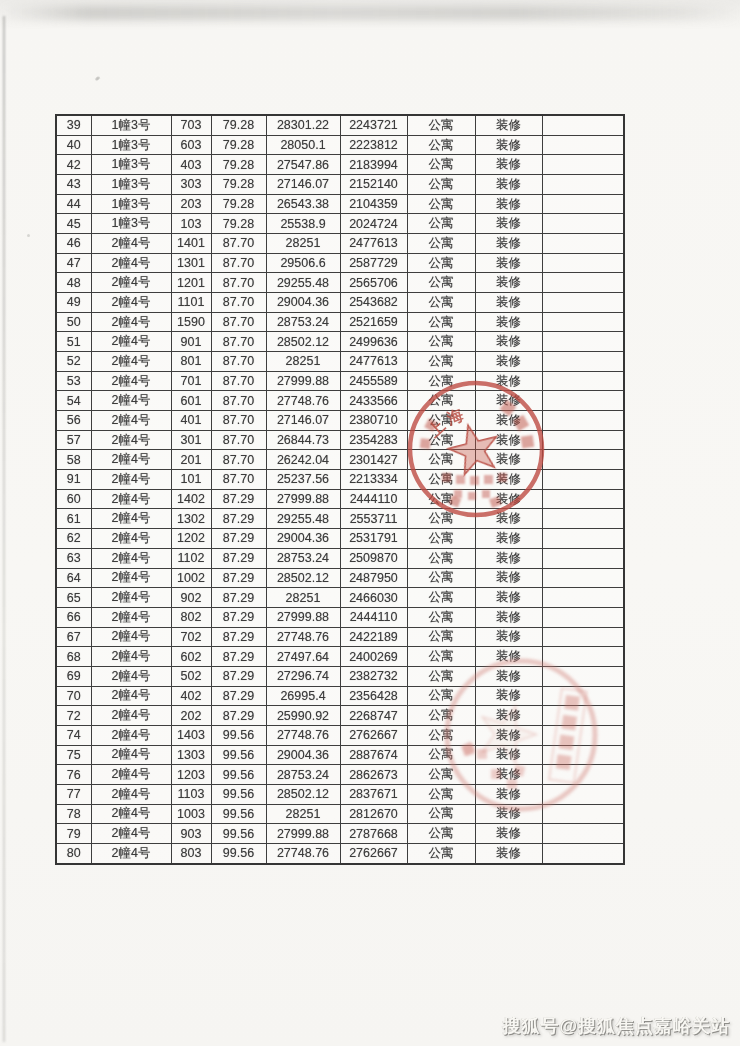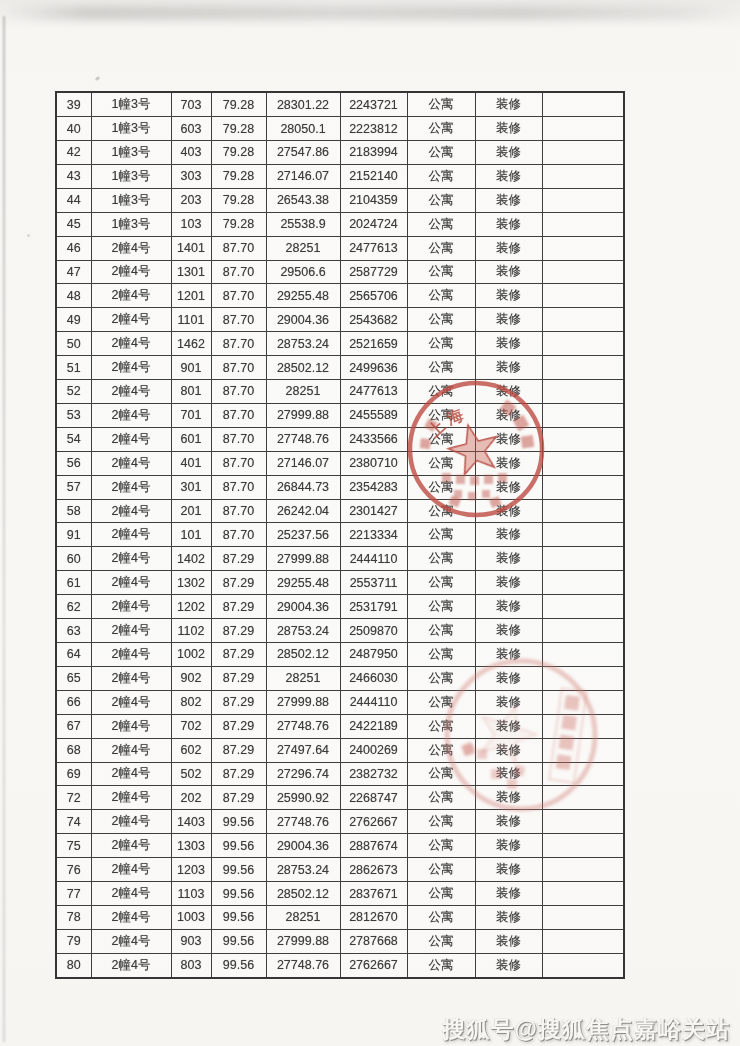--- a/index.html
+++ b/index.html
@@ -23,22 +23,22 @@
     position:absolute;left:3px;top:16px;width:2px;height:1026px;
     background:linear-gradient(180deg,rgba(140,140,138,.55),rgba(170,170,166,.40) 60%,rgba(170,170,166,.45));
     filter:blur(.8px);
   }
   .speck{position:absolute;background:#9a9a96;border-radius:50%;filter:blur(.7px);}
   .speck.a{left:95px;top:77px;width:5px;height:3px;transform:rotate(-35deg);opacity:.55;}
   .speck.b{left:27px;top:234px;width:3px;height:3px;opacity:.35;}
 
   
   table.price{
-    position:absolute;left:55px;top:91px;
-    width:568px;height:888px;
+    position:absolute;left:55px;top:114px;
+    width:568px;height:751px;
     border-collapse:collapse;table-layout:fixed;
     background:rgba(255,255,255,.35);
     border-radius:13px;
   }
   table.price td{
     border:1.5px solid #3e3e3e;
     text-align:center;vertical-align:middle;
     font-size:12.5px;color:#3c3c3c;
     text-shadow:0 0 .8px rgba(70,70,70,.55);
     padding:0;overflow:hidden;white-space:nowrap;
@@ -46,21 +46,21 @@
   table.price{border:2px solid #353535;}
 
   
   .stamp{position:absolute;pointer-events:none;}
   .stamp-upper{left:401px;top:374px;}
   .stamp-lower{left:441px;top:655px;}
 
   
   .watermark{
     position:absolute;right:10px;top:1014px;
-    font-size:23px;font-weight:bold;letter-spacing:1px;
+    font-size:18px;font-weight:bold;letter-spacing:1px;
     color:rgba(252,251,247,.95);
     text-shadow:1px 1px 0 #8e8d89,-0.5px -0.5px 0 #cfcec9,2px 2px 3px rgba(60,60,55,.25);
   }
 </style>
 </head>
 <body>
 
 <div class="page">
 
   <div class="scan-band-top"></div>
@@ -187,21 +187,21 @@
           <td>87.70</td>
           <td>29004.36</td>
           <td>2543682</td>
           <td>公寓</td>
           <td>装修</td>
           <td></td>
         </tr>
         <tr>
           <td>50</td>
           <td>2幢4号</td>
-          <td>1462</td>
+          <td>1590</td>
           <td>87.70</td>
           <td>28753.24</td>
           <td>2521659</td>
           <td>公寓</td>
           <td>装修</td>
           <td></td>
         </tr>
         <tr>
           <td>51</td>
           <td>2幢4号</td>
@@ -389,20 +389,31 @@
           <td>装修</td>
           <td></td>
         </tr>
         <tr>
           <td>69</td>
           <td>2幢4号</td>
           <td>502</td>
           <td>87.29</td>
           <td>27296.74</td>
           <td>2382732</td>
+          <td>公寓</td>
+          <td>装修</td>
+          <td></td>
+        </tr>
+        <tr>
+          <td>70</td>
+          <td>2幢4号</td>
+          <td>402</td>
+          <td>87.29</td>
+          <td>26995.4</td>
+          <td>2356428</td>
           <td>公寓</td>
           <td>装修</td>
           <td></td>
         </tr>
         <tr>
           <td>72</td>
           <td>2幢4号</td>
           <td>202</td>
           <td>87.29</td>
           <td>25990.92</td>

